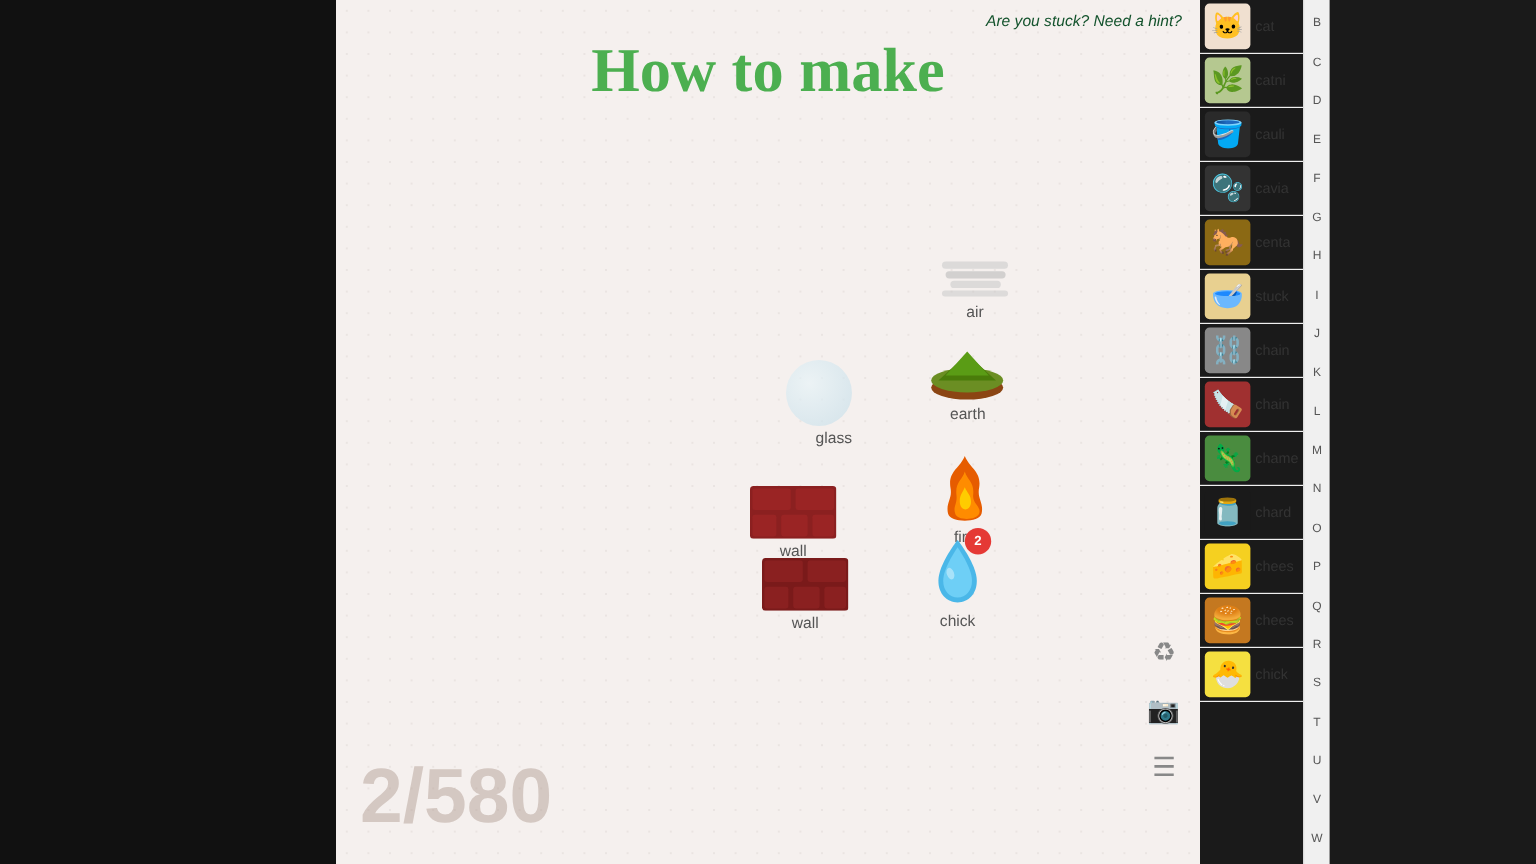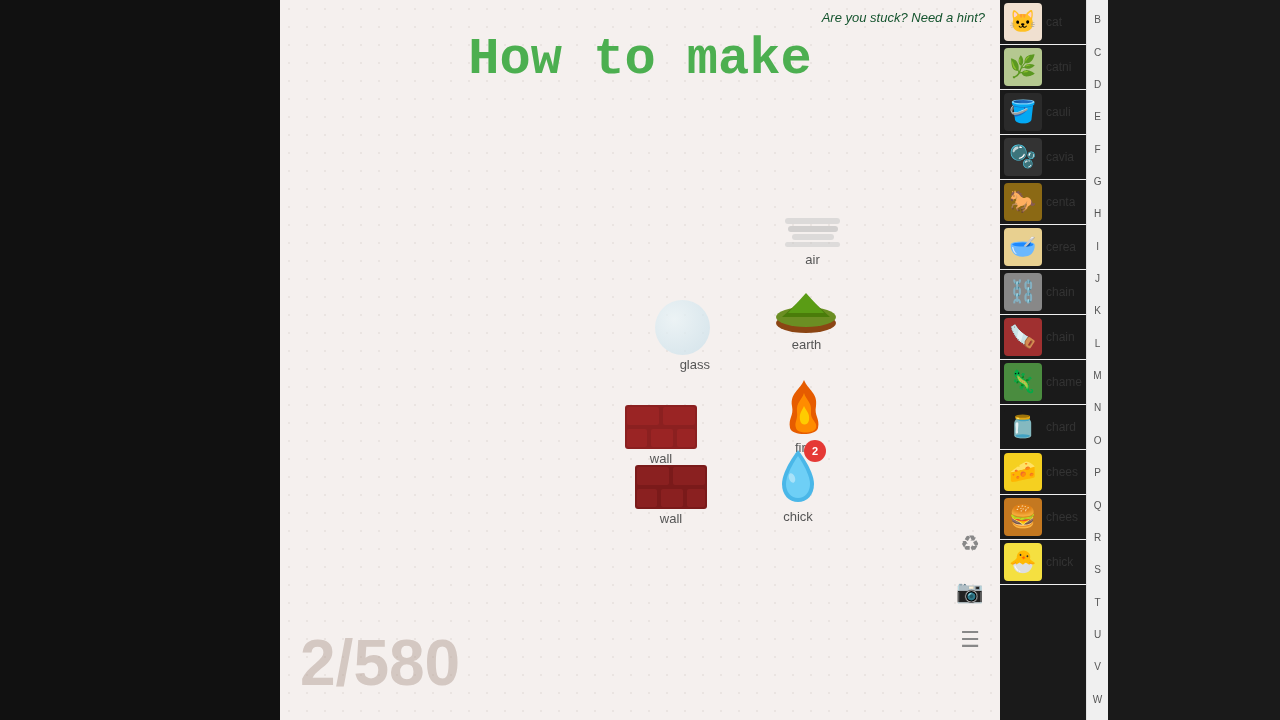--- a/index.html
+++ b/index.html
@@ -51,21 +51,21 @@
       position: absolute;
       top: 30px;
       left: 50%;
       transform: translateX(-50%);
       text-align: center;
       font-size: 52px;
       font-weight: bold;
       color: #4caf50;
       line-height: 1.15;
       width: 600px;
-      font-family: Liberation Mono, monospace;
+      font-family: Liberation Serif, serif;
     }
 
     .counter {
       position: absolute;
       bottom: 20px;
       left: 20px;
       font-size: 64px;
       font-weight: bold;
       color: rgba(180,160,150,0.5);
     }
@@ -386,21 +386,21 @@
       <div class="sidebar-item">
         <div class="sidebar-item-icon" style="background: rgb(51, 51, 51); border-radius: 4px; font-size: 22px;">🫧</div>
         <span class="sidebar-item-name">cavia</span>
       </div>
       <div class="sidebar-item">
         <div class="sidebar-item-icon" style="background: rgb(139, 105, 20); border-radius: 4px; font-size: 22px;">🐎</div>
         <span class="sidebar-item-name">centa</span>
       </div>
       <div class="sidebar-item">
         <div class="sidebar-item-icon" style="background: rgb(232, 208, 144); border-radius: 4px; font-size: 22px;">🥣</div>
-        <span class="sidebar-item-name">cerea</span>
+        <span class="sidebar-item-name">stuck</span>
       </div>
       <div class="sidebar-item">
         <div class="sidebar-item-icon" style="background: rgb(136, 136, 136); border-radius: 4px; font-size: 22px;">⛓️</div>
         <span class="sidebar-item-name">chain</span>
       </div>
       <div class="sidebar-item">
         <div class="sidebar-item-icon" style="background: rgb(160, 48, 48); border-radius: 4px; font-size: 22px;">🪚</div>
         <span class="sidebar-item-name">chain</span>
       </div>
       <div class="sidebar-item">

